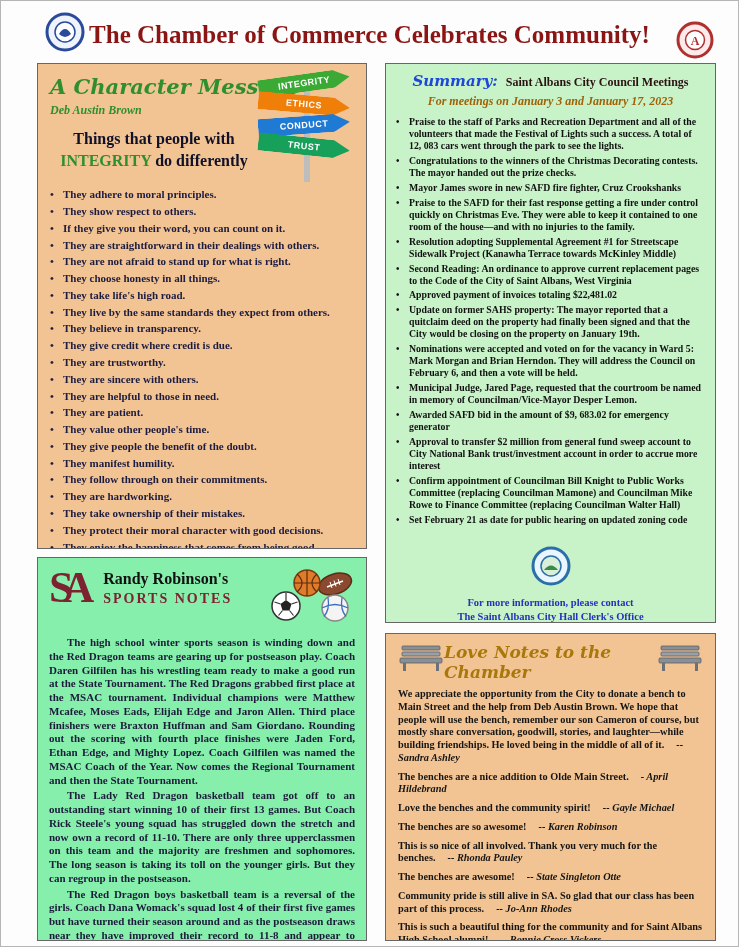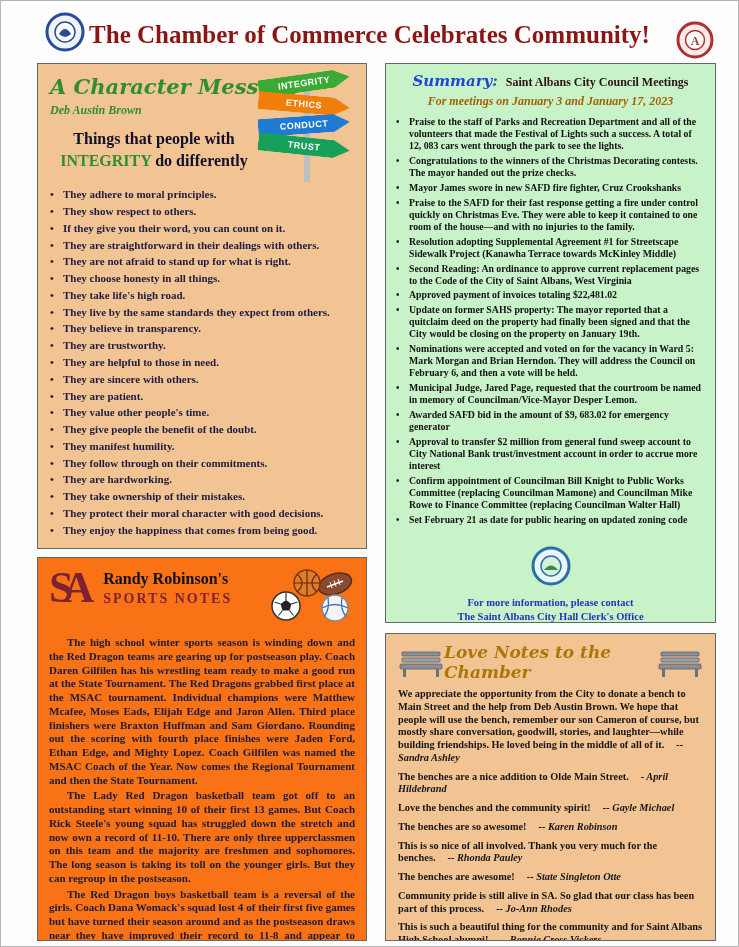--- a/index.html
+++ b/index.html
@@ -36,42 +36,42 @@
   .arrow.a0 { background:#3aaa35; transform:rotate(-8deg); }
   .arrow.a1 { background:#f07f09; transform:rotate(5deg); }
   .arrow.a2 { background:#1f7ad4; transform:rotate(-4deg); }
   .arrow.a3 { background:#17a05a; transform:rotate(6deg); }
   .blist { list-style:none; }
   .blist li { position:relative; padding-left:13px; }
   .blist li::before { content:"•"; position:absolute; left:0; top:0; }
   .char-list { margin-top:17px; font-size:11px; font-weight:bold; color:#1c1c40; line-height:1.2; }
   .char-list li { margin-bottom:3.6px; }
   
-  .sports-box { left:36px; top:556px; width:330px; height:384px; background:#f97316; padding:8px 11px; }
+  .sports-box { left:36px; top:556px; width:330px; height:384px; background:#86efac; padding:8px 11px; }
   .sports-head { display:flex; align-items:flex-start; gap:8px; }
   .sa-logo { font-size:44px; font-weight:bold; color:#7c2230; letter-spacing:-11px; line-height:1; padding-right:12px; }
   .sports-titles { padding-top:4px; flex:1; }
   .sports-t1 { font-size:16px; font-weight:bold; color:#111; }
   .sports-t2 { font-size:14px; font-weight:bold; color:#7c2230; letter-spacing:2px; margin-top:3px; }
   .sports-text { margin-top:8px; font-size:11px; font-weight:bold; color:#1b1b3a; line-height:1.25; text-align:justify; }
   .sports-text p { text-indent:18px; margin-bottom:2px; }
   
   .council-box { left:384px; top:62px; width:331px; height:560px; background:#c8f2c8; padding:8px 10px; }
   .council-head { text-align:center; }
   .summary-label { color:#1d47d8; font-style:italic; font-weight:bold; font-size:15px; font-family:"DejaVu Serif", serif; }
   .council-title { color:#2a1212; font-weight:bold; font-size:12px; margin-left:4px; }
   .council-sub { text-align:center; color:#a16207; font-style:italic; font-weight:bold; font-size:12px; margin-top:4px; }
   .council-list { margin-top:7px; font-size:9.8px; font-weight:bold; color:#111; line-height:1.24; }
   .council-list li { margin-bottom:2.6px; }
   .contact { display:flex; align-items:center; gap:6px; margin-top:20px; padding:0 14px;flex-direction:column; }
   .contact-text { flex:1; text-align:center; color:#2233bb; font-weight:bold; font-size:10.5px; line-height:1.3; }
   .contact-email { font-style:italic; }
   
   .love-box { left:384px; top:632px; width:331px; height:308px; background:#f3c493; padding:8px 12px; }
-  .love-head { display:flex; align-items:flex-end; justify-content:space-between; }
+  .love-head { display:flex; align-items:flex-start; justify-content:space-between; }
   .love-title { color:#a8780a; font-style:italic; font-weight:bold; font-size:17px; font-family:"DejaVu Serif", serif; }
   .love-notes { margin-top:6px; font-size:10.3px; font-weight:bold; color:#151515; line-height:1.24; }
   .love-notes p { margin-bottom:6px; }
   .note-attr { font-style:italic; margin-left:12px; }
 </style>
 </head>
 <body>
 
 <div class="page">
 
@@ -108,23 +108,24 @@
     <ul class="blist char-list">
       <li>They adhere to moral principles.</li>
       <li>They show respect to others.</li>
       <li>If they give you their word, you can count on it.</li>
       <li>They are straightforward in their dealings with others.</li>
       <li>They are not afraid to stand up for what is right.</li>
       <li>They choose honesty in all things.</li>
       <li>They take life's high road.</li>
       <li>They live by the same standards they expect from others.</li>
       <li>They believe in transparency.</li>
+      <li>They give credit where credit is due.</li>
       <li>They are trustworthy.</li>
+      <li>They are sincere with others.</li>
       <li>They are helpful to those in need.</li>
-      <li>They are sincere with others.</li>
       <li>They are patient.</li>
       <li>They value other people's time.</li>
       <li>They give people the benefit of the doubt.</li>
       <li>They manifest humility.</li>
       <li>They follow through on their commitments.</li>
       <li>They are hardworking.</li>
       <li>They take ownership of their mistakes.</li>
       <li>They protect their moral character with good decisions.</li>
       <li>They enjoy the happiness that comes from being good.</li>
     </ul>

